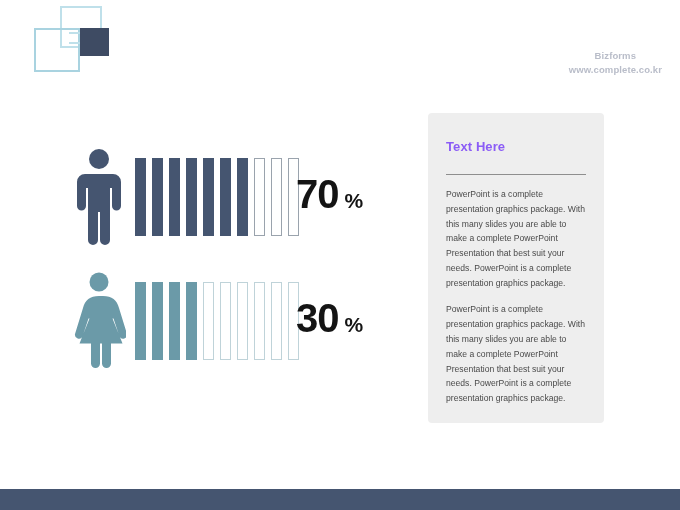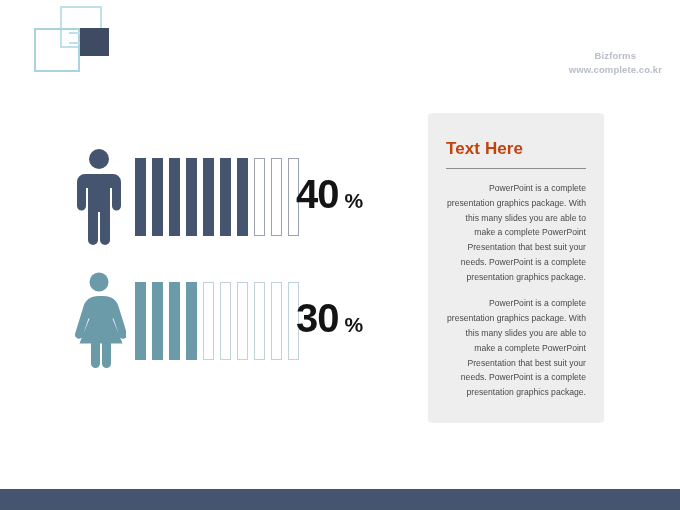--- a/index.html
+++ b/index.html
@@ -174,37 +174,37 @@
     left: 428px;
     top: 113px;
     width: 176px;
     height: 310px;
     background: #eeeeee;
     border-radius: 4px;
     box-sizing: border-box;
     padding: 26px 18px 0 18px;
   }
   #text-panel-heading {
-    font-size: 17px;
+    font-size: 13px;
     font-weight: 700;
-    color: #c2410c;
+    color: #8b5cf6;
     letter-spacing: 0.1px;
-    margin: 0 0 9px 0;
+    margin: 0 0 20px 0;
   }
   #text-panel-divider {
     height: 1px;
     background: #8e8e8e;
     margin: 0 0 12px 0;
   }
   .panel-paragraph {
     font-size: 8.6px;
     line-height: 1.72;
     color: #4a4a4a;
     margin: 0 0 12px 0;
-    text-align: right;
+    text-align: left;
   }
 
   
   #slide-footer {
     position: absolute;
     left: 0;
     bottom: 0;
     width: 680px;
     height: 21px;
     background: #455570;
@@ -248,21 +248,21 @@
       <div class="bar filled-male"></div>
       <div class="bar filled-male"></div>
       <div class="bar filled-male"></div>
       <div class="bar filled-male"></div>
       <div class="bar empty-male"></div>
       <div class="bar empty-male"></div>
       <div class="bar empty-male"></div>
     </div>
 
     <div class="pct-label">
-      <span class="pct-num">40</span><span class="pct-sign">%</span>
+      <span class="pct-num">70</span><span class="pct-sign">%</span>
     </div>
 
   </div>
 
   <div class="chart-row" id="chart-row-female">
 
     <div class="figure-icon">
       <svg viewBox="0 0 54 100" xmlns="http://www.w3.org/2000/svg">
         <circle cx="27" cy="10" r="9.5" fill="#6b9aa8"></circle>
         <path d="M27 24 c-9 0 -14 4 -16 12 l-8 26 a4 4 0 0 0 7.5 2.5 l6 -18 h1 l-10 25 h11.5 v20 a4.5 4.5 0 0 0 9 0 v-20 h2 v20 a4.5 4.5 0 0 0 9 0 v-20 h11.5 l-10 -25 h1 l6 18 a4 4 0 0 0 7.5 -2.5 l-8 -26 c-2 -8 -7 -12 -16 -12 z" fill="#6b9aa8"></path>

